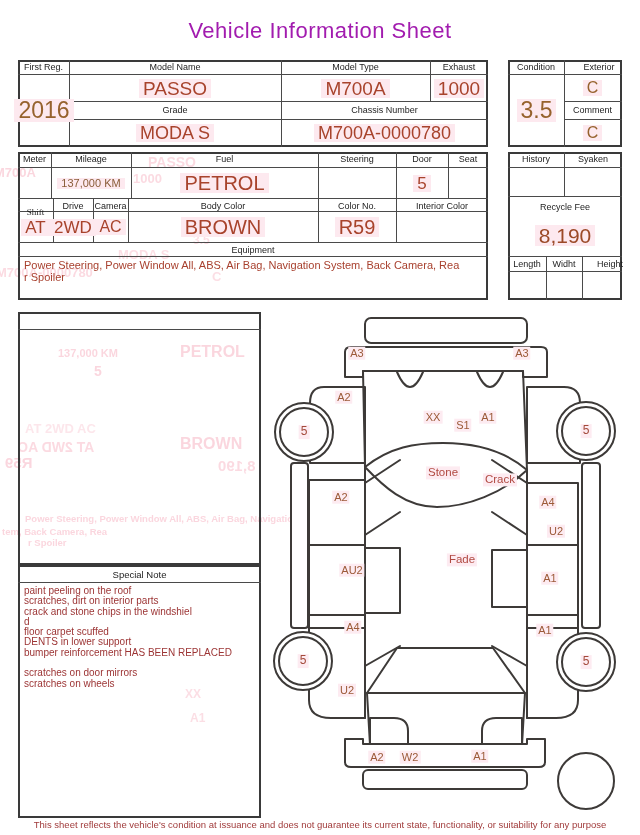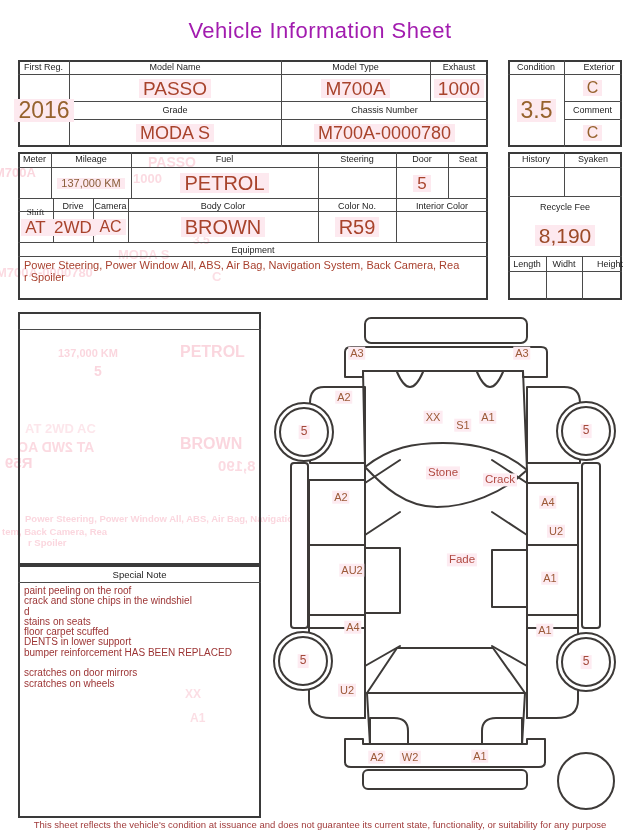--- a/index.html
+++ b/index.html
@@ -200,23 +200,23 @@
   <div class="hdr" style="left:582px;top:258px;width:56px;height:12px;">Height</div>
 
   <div class="box2" style="left:18px;top:312px;width:243px;height:253px;"></div>
   <div class="ln" style="left:18px;top:329px;width:243px;height:1px;"></div>
 
   <div class="box2" style="left:18px;top:565px;width:243px;height:253px;"></div>
   <div class="hdr" style="left:18px;top:568px;width:243px;height:13px;font-size:9.5px;">Special Note</div>
   <div class="ln" style="left:18px;top:582px;width:243px;height:1px;"></div>
   <div class="notes">
       <div>paint peeling on the roof</div>
+      <div>scratches, dirt on interior parts</div>
       <div>crack and stone chips in the windshiel</div>
       <div>d</div>
-      <div>stains on seats</div>
       <div>floor carpet scuffed</div>
       <div>DENTS in lower support</div>
       <div>bumper reinforcement HAS BEEN REPLACED</div>
       <div>&nbsp;</div>
       <div>scratches on door mirrors</div>
       <div>scratches on wheels</div>
     </div>
 
   <div class="diagram">
     <svg width="380" height="505" viewBox="0 0 380 505">

